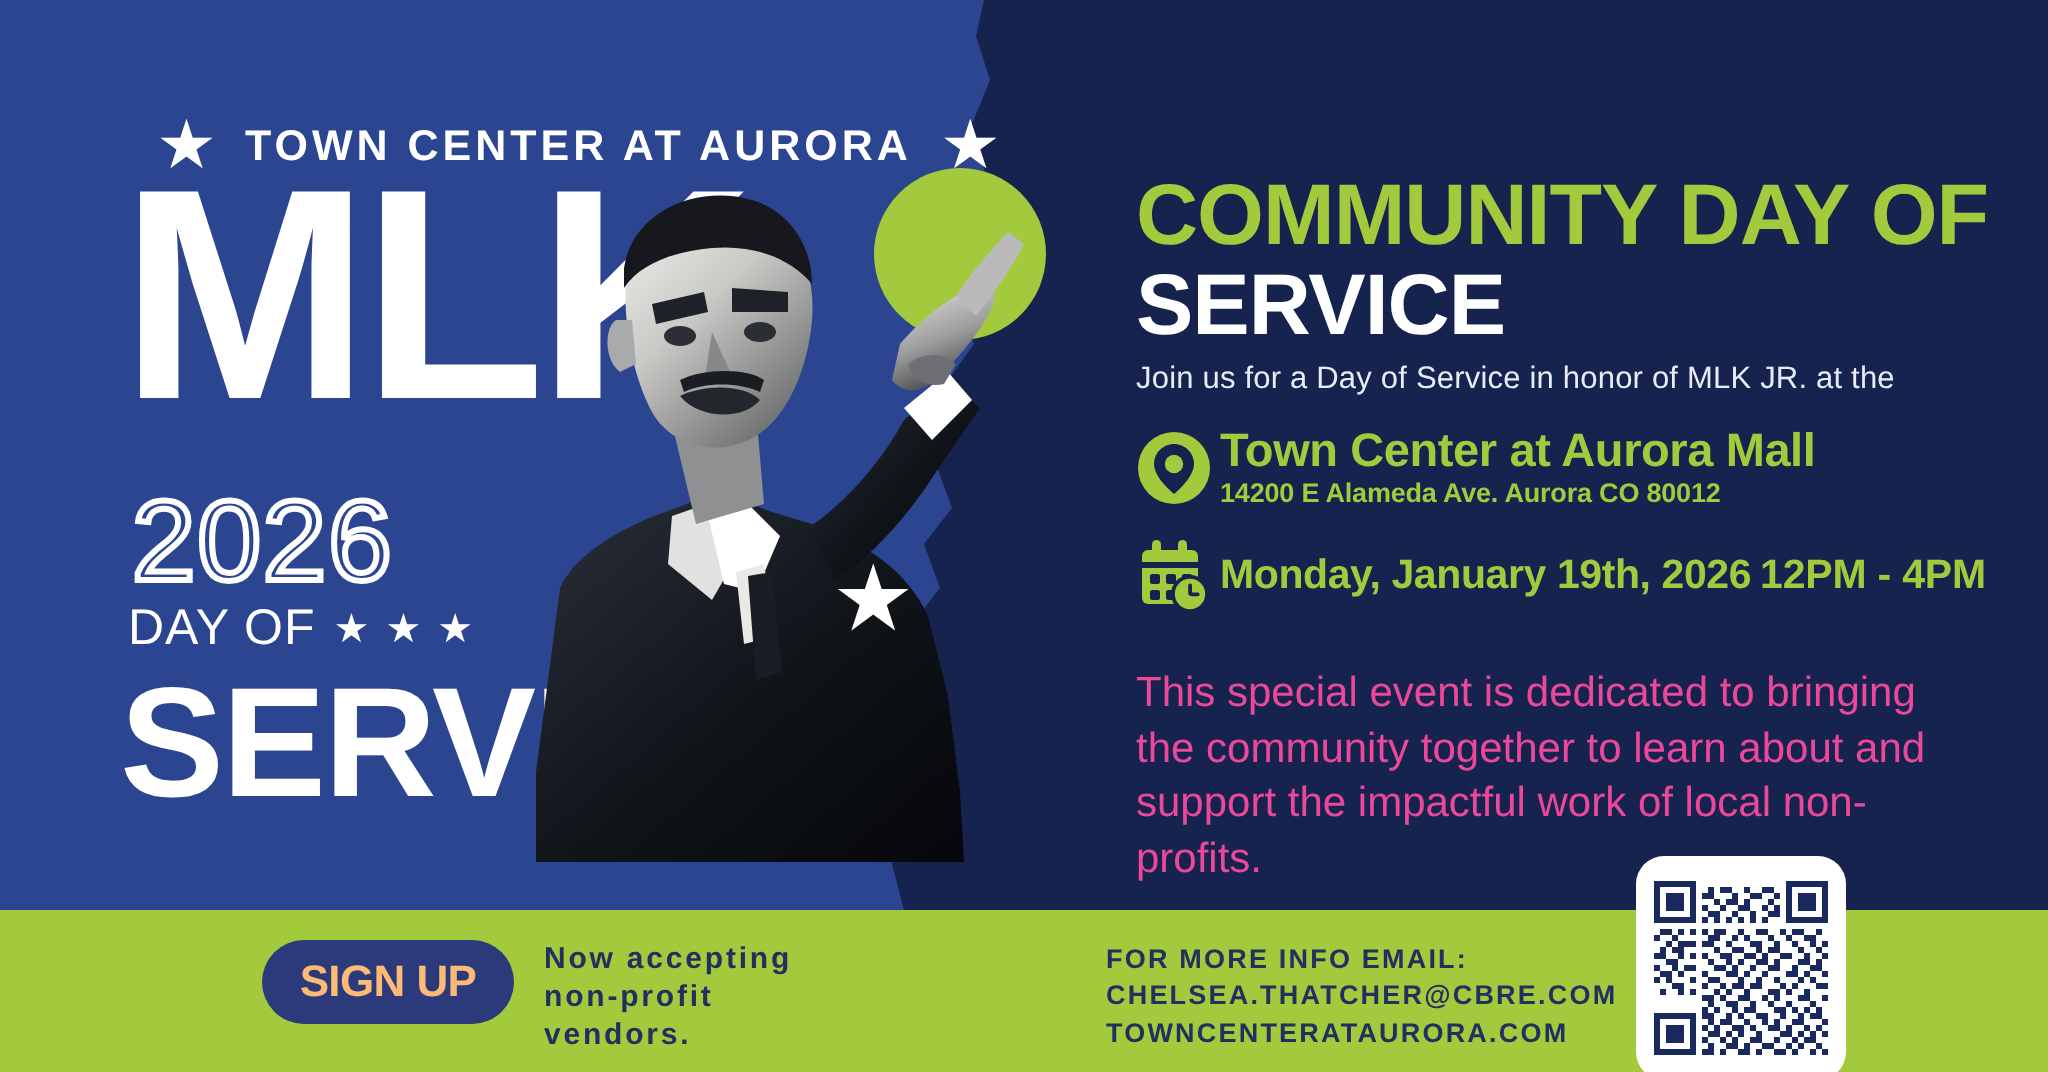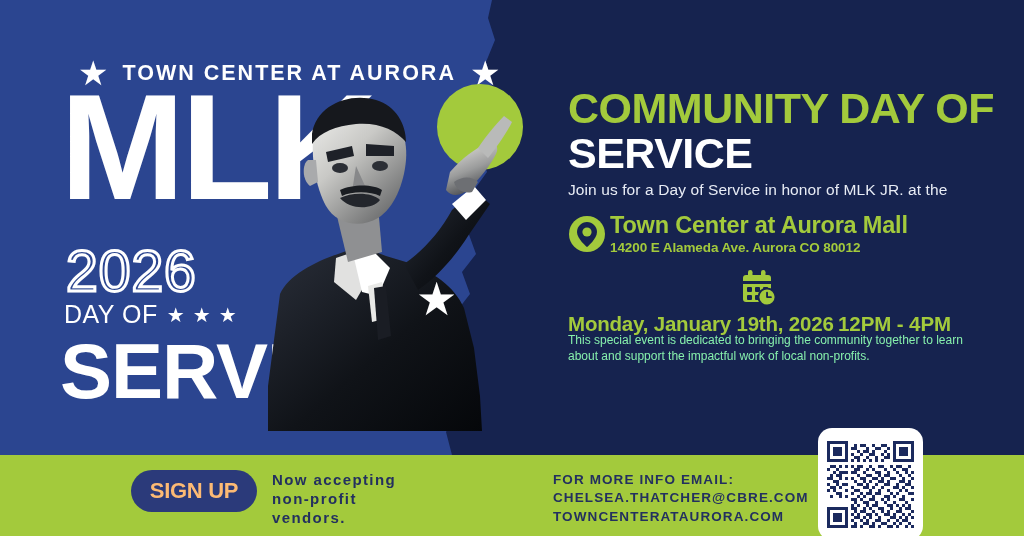--- a/index.html
+++ b/index.html
@@ -101,37 +101,37 @@
   .subhead {
     position: absolute; left: 8px; top: 181px;
     color: #e8ecf5; font-size: 15.5px; font-weight: 400;
     letter-spacing: 0.1px; white-space: nowrap;
   }
 
   .info-row {
     position: absolute; display: flex; align-items: center; gap: 4px;
   }
   .info-row.loc { left: 8px; top: 212px; }
-  .info-row.date { left: 8px; top: 268px; flex-direction: column; }
+  .info-row.date { left: 8px; top: 268px; }
   .icon-box { width: 38px; height: 40px; flex: 0 0 38px; }
   .icon-box svg { display: block; width: 100%; height: 100%; }
   .info-text .line1 {
     color: #a3ca3c; font-size: 23.5px; font-weight: 700; line-height: 1.12;
     letter-spacing: -0.2px; white-space: nowrap;
   }
   .info-text .line2 {
     color: #a3ca3c; font-size: 13.5px; font-weight: 700; line-height: 1.2;
     letter-spacing: -0.1px; white-space: nowrap;
   }
   .info-row.date .info-text .line1 { font-size: 20.5px; }
   .info-row.date .info-text .line2 { font-size: 20.5px; }
 
   .paragraph {
     position: absolute; left: 8px; top: 333px; width: 400px;
-    color: #86efac; font-size: 12px; line-height: 1.32; font-weight: 400;
+    color: #ec4899; font-size: 21px; line-height: 1.32; font-weight: 400;
   }
 
   
   .signup-btn {
     position: absolute; left: 131px; top: 470px;
     width: 126px; height: 42px; border-radius: 21px;
     background: #2b3a7a; color: #fdba74;
     display: flex; align-items: center; justify-content: center;
     font-size: 22px; font-weight: 700; letter-spacing: -0.3px;
     cursor: pointer; border: none;

